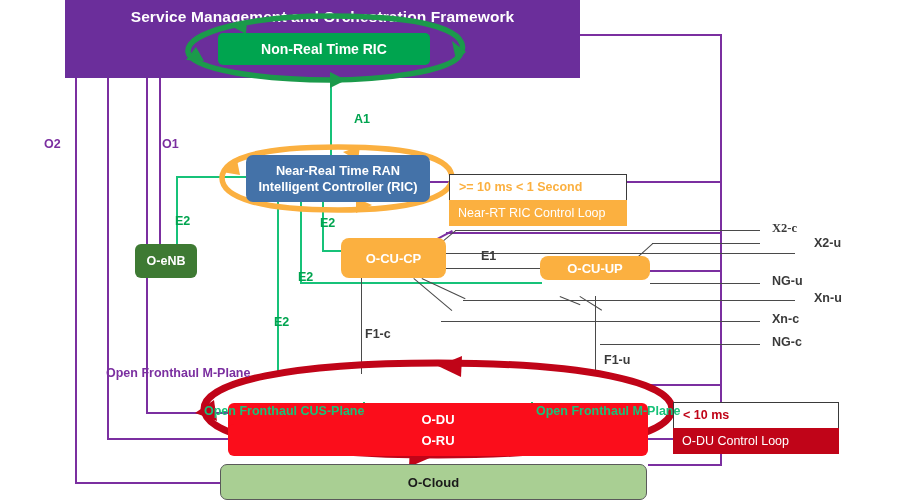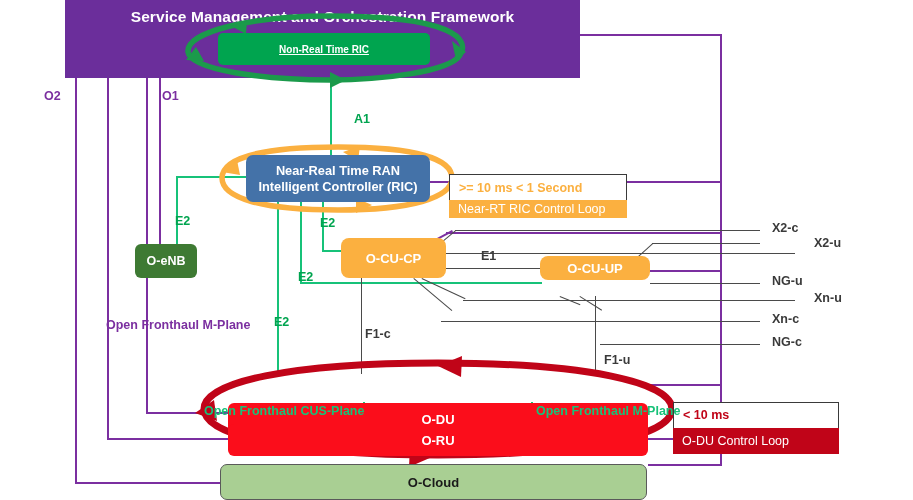--- a/index.html
+++ b/index.html
@@ -13,21 +13,21 @@
   
   .smo{left:65px;top:0px;width:515px;height:78px;background:#6B2E9B;}
   .smo-title{left:65px;top:6px;width:515px;height:22px;
       color:#ffffff;font-size:15.5px;font-weight:bold;text-align:center;
       line-height:22px;letter-spacing:.1px;}
 
   
   .box{border-radius:7px;display:flex;align-items:center;justify-content:center;
        text-align:center;font-weight:bold;color:#fff;}
   .nonrt{left:218px;top:33px;width:212px;height:32px;background:#00A44F;
-         font-size:10px;border-radius:5px;text-decoration:underline;}
+         font-size:14px;border-radius:5px;}
   .nearrt{left:246px;top:155px;width:184px;height:47px;background:#4472A8;
           font-size:12.8px;line-height:16px;border-radius:7px;}
   .oenb{left:135px;top:244px;width:62px;height:34px;background:#3E7A33;
         font-size:12.5px;border-radius:6px;}
   .ocucp{left:341px;top:238px;width:105px;height:40px;background:#FBB040;
          font-size:13px;border-radius:8px;}
   .ocuup{left:540px;top:256px;width:110px;height:24px;background:#FBB040;
          font-size:13px;border-radius:8px;}
   .odu{left:228px;top:368px;width:420px;height:32px;background:#FB0D1B;
        font-size:13px;border-radius:6px;margin-top:35px;}
@@ -39,21 +39,21 @@
   
   .legend{display:flex;flex-direction:column;}
   .legend .top{background:#ffffff;border:1.4px solid #3a3a3a;border-bottom:none;
       font-weight:bold;font-size:12.5px;display:flex;align-items:center;padding-left:9px;}
   .legend .bot{font-size:12.5px;color:#fff;display:flex;align-items:center;padding-left:9px;}
   .lg-nonrt{left:466px;top:48px;width:178px;height:52px;}
   .lg-nonrt .top{height:25px;color:#00A44F;}
   .lg-nonrt .bot{height:27px;background:#00A44F;}
   .lg-nearrt{left:449px;top:174px;width:178px;height:52px;}
   .lg-nearrt .top{height:25px;color:#FBB040;}
-  .lg-nearrt .bot{height:18px;background:#FBB040;}
+  .lg-nearrt .bot{height:27px;background:#FBB040;}
   .lg-odu{left:673px;top:402px;width:166px;height:52px;}
   .lg-odu .top{height:25px;color:#C00418;}
   .lg-odu .bot{height:27px;background:#C00418;}
 
   
   .ln{position:absolute;}
   .v{width:0;border-left-width:2px;border-left-style:solid;}
   .h{height:0;border-top-width:2px;border-top-style:solid;}
   .pv{border-left-color:#7B2FA0;}
   .ph{border-top-color:#7B2FA0;}
@@ -61,21 +61,21 @@
   .gh{border-top-color:#17C279;}
   .kv{border-left-width:1.6px;border-left-color:#4a4a4a;}
   .kh{border-top-width:1.6px;border-top-color:#4a4a4a;}
 
   
   .diag{position:absolute;height:0;border-top:1.6px solid #4a4a4a;
         transform-origin:0 0;}
 
   
   .lbl{position:absolute;font-weight:bold;white-space:nowrap;}
-  .lbl-p{color:#7B2FA0;}
+  .lbl-p{color:#7B2FA0;margin-top:48px;}
   .lbl-g{color:#00A44F;}
   .lbl-k{color:#3a3a3a;font-weight:bold;}
   .lbl-gb{color:#17C279;}
 
   
   .ovl{position:absolute;left:0;top:0;width:913px;height:500px;
        pointer-events:none;}
 </style>
 </head>
 <body>
@@ -243,21 +243,21 @@
   <div class="lbl lbl-k" style="left:365px;top:327px;font-size:12.5px;">F1-c</div>
 
   <div class="lbl lbl-k" style="left:604px;top:353px;font-size:12.5px;">F1-u</div>
 
   <div class="lbl lbl-p" style="left:106px;top:318px;font-size:12.5px;">Open Fronthaul M-Plane</div>
 
   <div class="lbl lbl-gb" style="left:176px;top:404px;font-size:12.5px;margin-left:28px;">Open Fronthaul CUS-Plane</div>
 
   <div class="lbl lbl-gb" style="left:536px;top:404px;font-size:12.5px;">Open Fronthaul M-Plane</div>
 
-  <div class="lbl lbl-k" style="left:772px;top:221px;font-size:12.5px;">X2-c</div>
+  <div class="lbl lbl-k" style="left:772px;top:221px;font-size:12.5px;font-family:Liberation Serif, serif;">X2-c</div>
 
   <div class="lbl lbl-k" style="left:814px;top:236px;font-size:12.5px;">X2-u</div>
 
   <div class="lbl lbl-k" style="left:772px;top:274px;font-size:12.5px;">NG-u</div>
 
   <div class="lbl lbl-k" style="left:814px;top:291px;font-size:12.5px;">Xn-u</div>
 
   <div class="lbl lbl-k" style="left:772px;top:312px;font-size:12.5px;">Xn-c</div>
 
   <div class="lbl lbl-k" style="left:772px;top:335px;font-size:12.5px;">NG-c</div>

